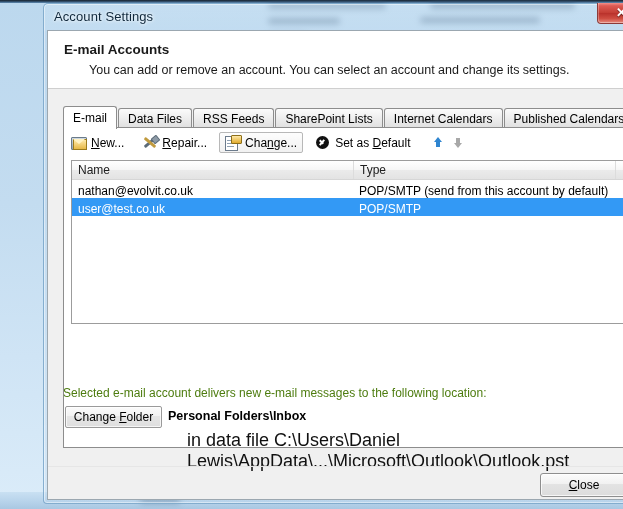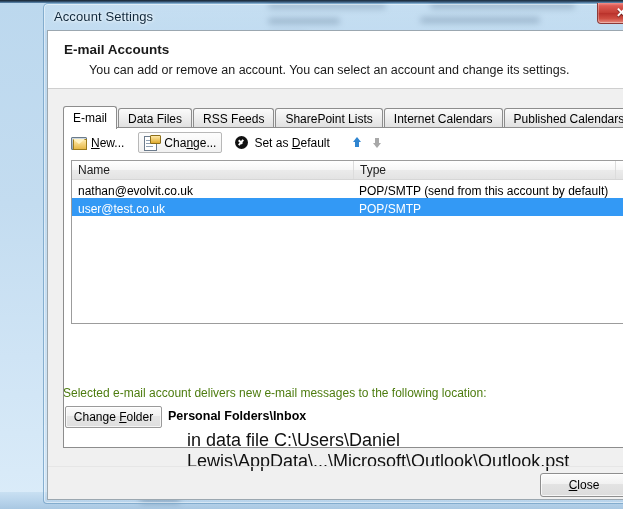--- a/index.html
+++ b/index.html
@@ -485,20 +485,28 @@
           <span class="tb-icon">
             <span class="ic-env-back"></span>
             <span class="ic-env-front"></span>
             <span class="ic-env-flap"></span>
           </span>
           <span class="tb-label"><span class="u">N</span>ew...</span>
         </div>
 
         <div class="tb-sep"></div>
 
+        <div class="tb-item">
+          <span class="tb-icon">
+            <span class="ic-tool-a"></span>
+            <span class="ic-tool-b"></span>
+            <span class="ic-tool-h"></span>
+          </span>
+          <span class="tb-label"><span class="u">R</span>epair...</span>
+        </div>
 
         <div class="tb-sep"></div>
 
         <div class="tb-item boxed">
           <span class="tb-icon">
             <span class="ic-prop-page"></span>
             <span class="ic-prop-line" style="top:5px"></span>
             <span class="ic-prop-line" style="top:8px"></span>
             <span class="ic-prop-line" style="top:11px"></span>
             <span class="ic-prop-pencil"></span>

